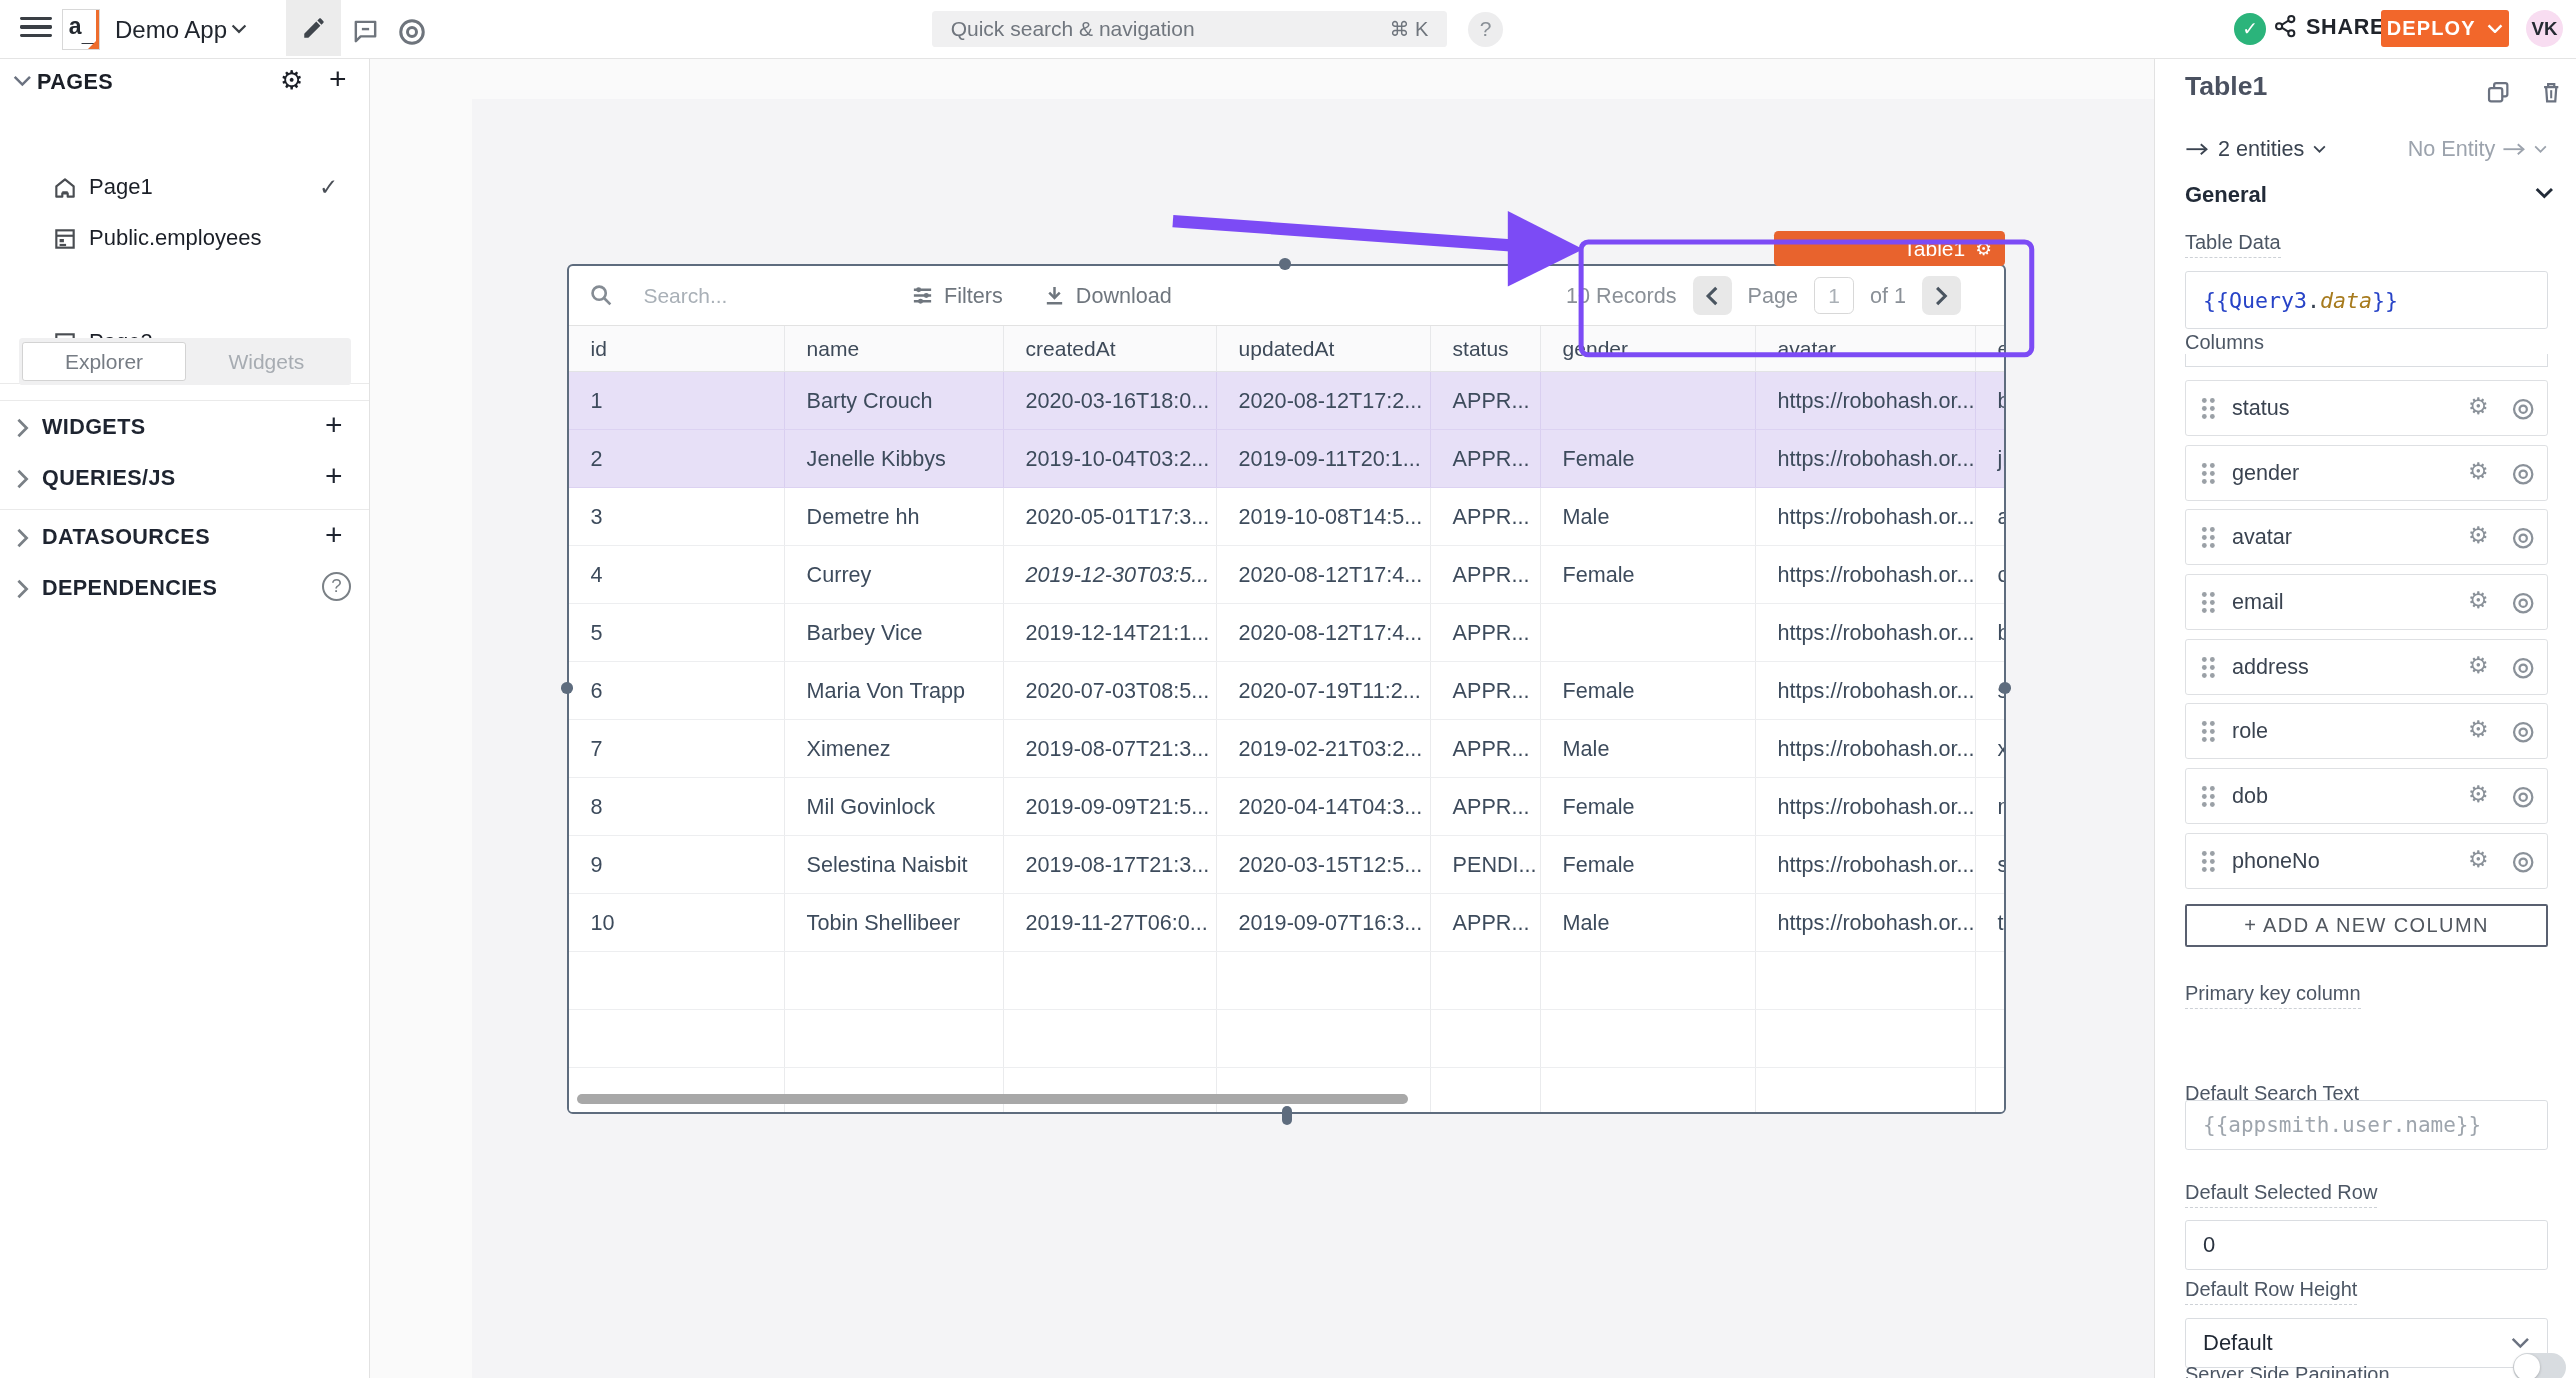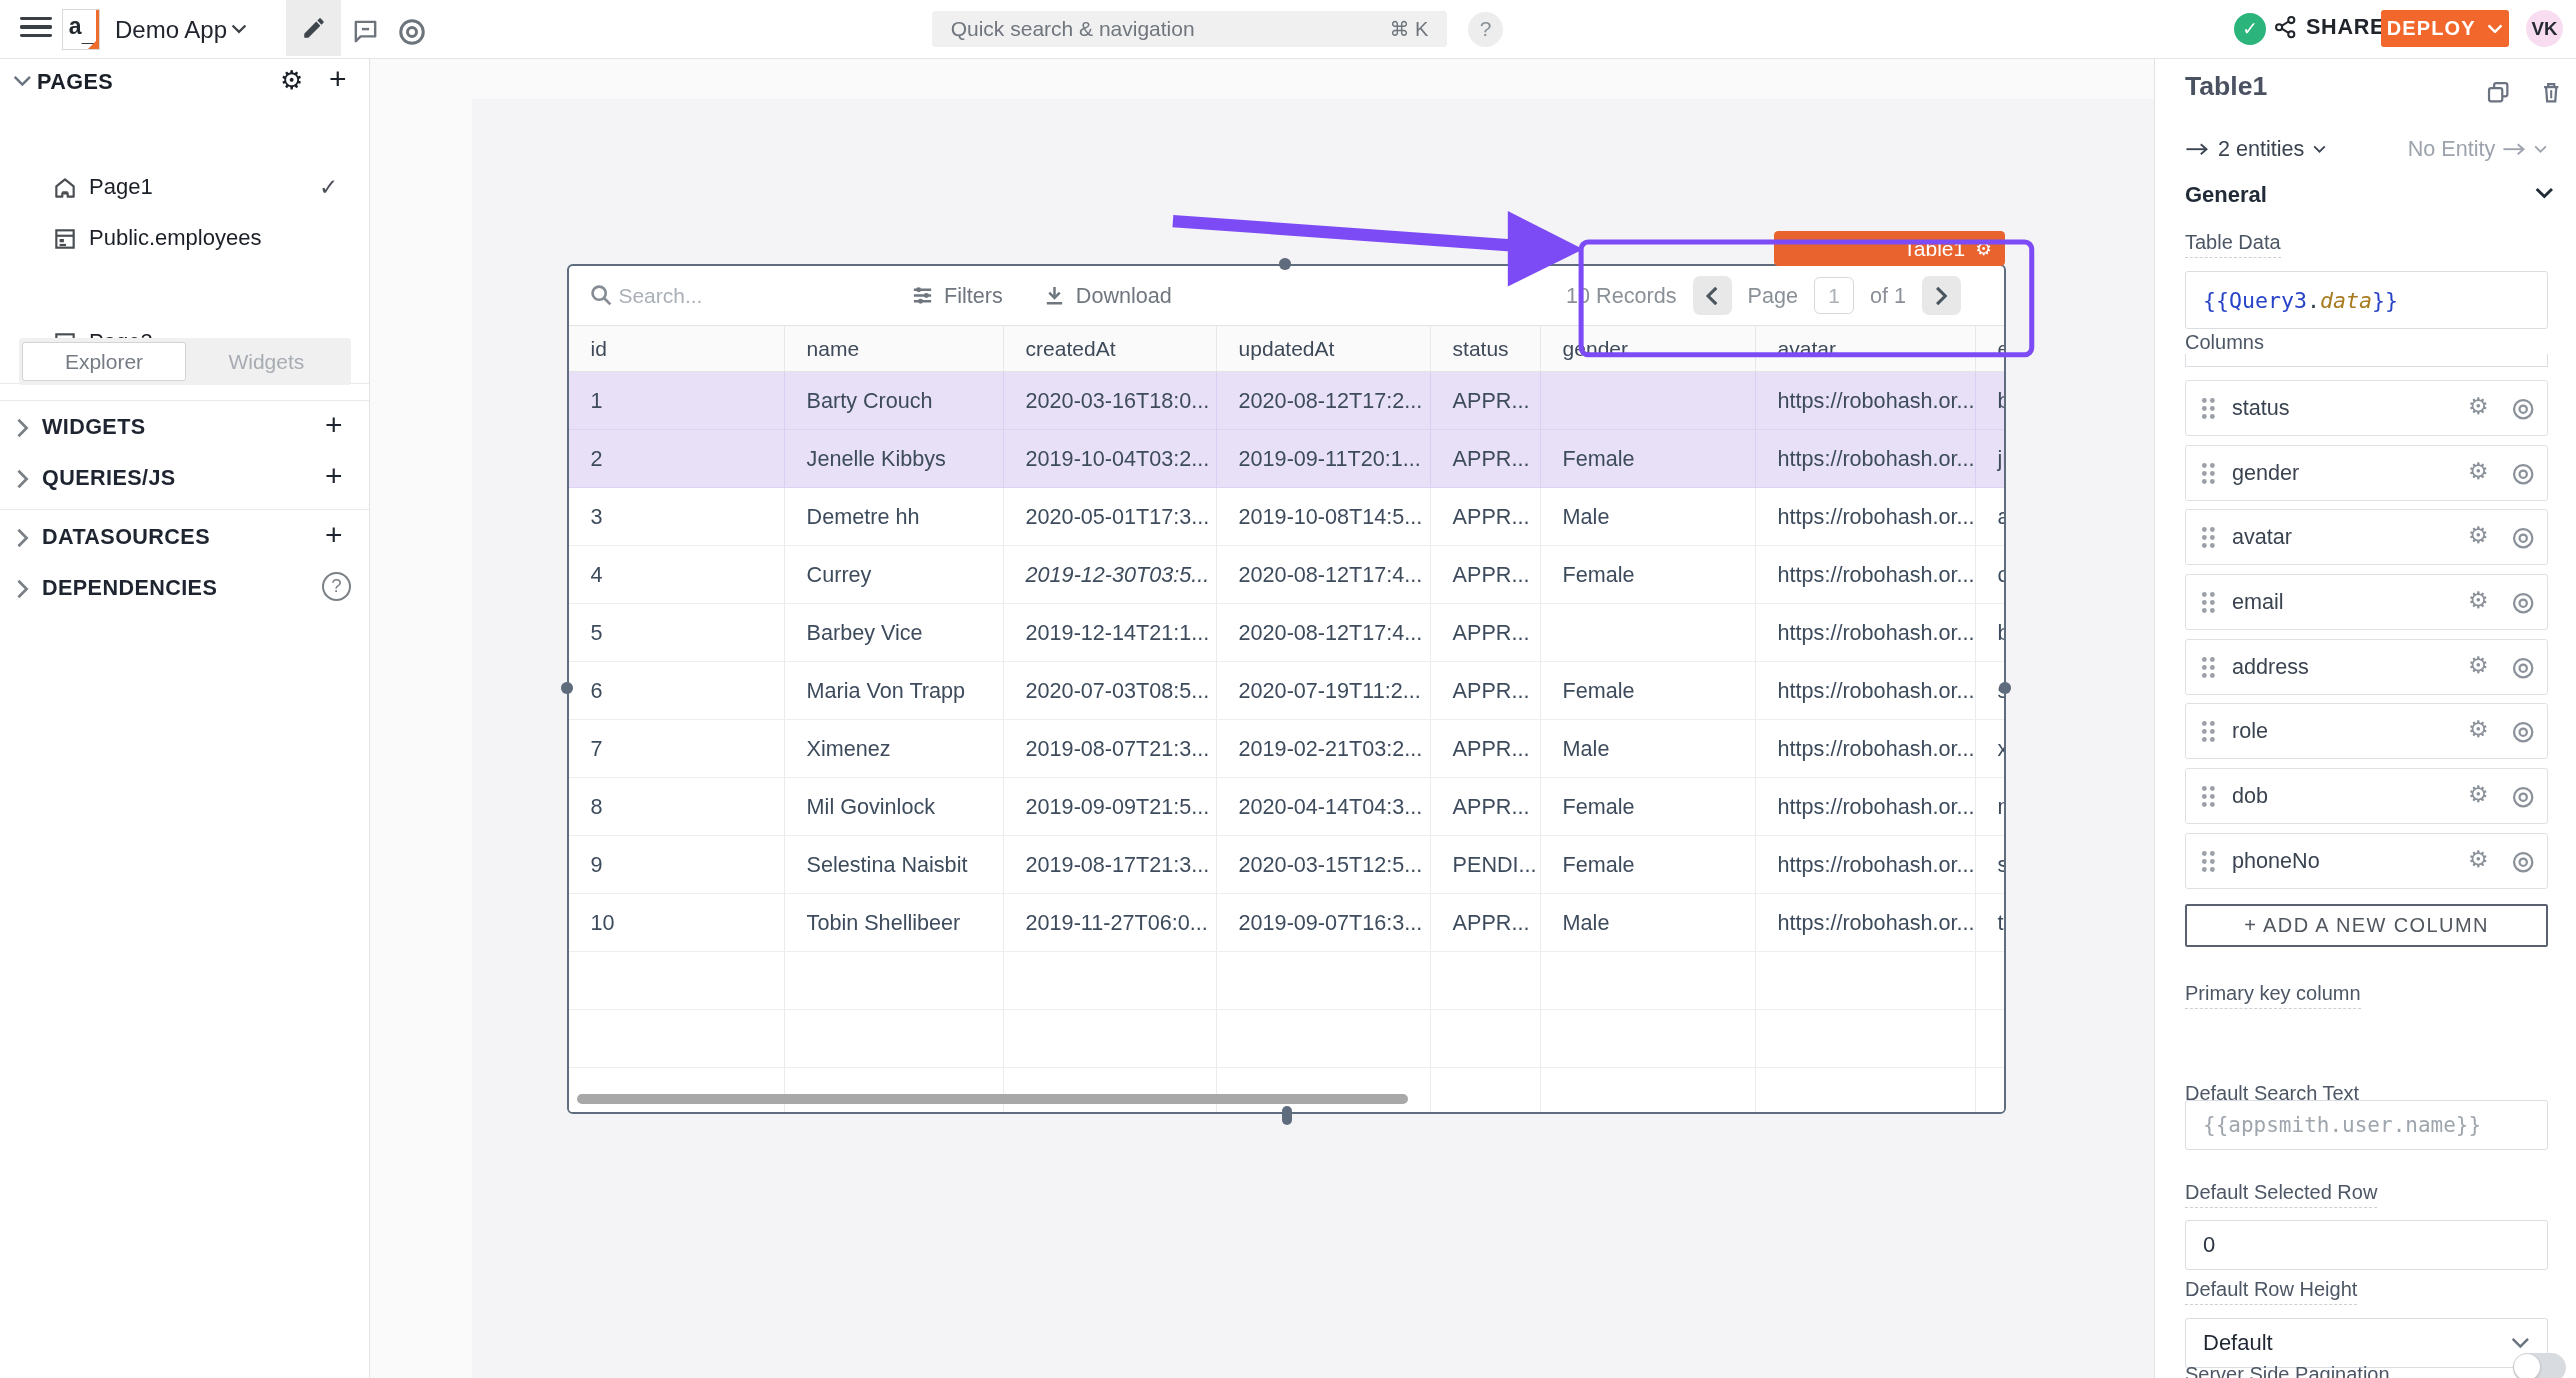--- a/index.html
+++ b/index.html
@@ -17,21 +17,21 @@
   .logo-edge{position:absolute;right:-1.4px;top:-1.4px;width:4.3px;height:42px;background:#EE6D2D;}
   .appname{position:absolute;left:115px;top:16px;font-size:24px;color:#20252D;font-weight:500;}
   .caret-dn{width:16px;height:9.3px;}
   .appname-caret{position:absolute;left:231px;top:24.4px;}
   .edit-seg{position:absolute;left:286px;top:0;width:55px;height:56px;background:#ECECEC;display:flex;align-items:center;justify-content:center;}
   .tb-icon{position:absolute;top:16.5px;}
   .searchbar{position:absolute;left:932px;top:10.8px;width:515px;height:36px;background:#F0F0F1;border-radius:3.6px;display:flex;align-items:center;padding:0 18.7px;box-sizing:border-box;color:#70767E;font-size:21px;}
   .searchbar .sc{margin-left:auto;font-size:20px;color:#6F757D;}
   .help-circle{position:absolute;left:1468px;top:11.5px;width:35px;height:35px;border-radius:50%;background:#EDEDEE;color:#8A9097;font-size:21px;display:flex;align-items:center;justify-content:center;}
   .green-check{position:absolute;left:2234px;top:13px;width:32px;height:32px;border-radius:50%;background:#2BB47B;color:#fff;font-size:18.7px;display:flex;align-items:center;justify-content:center;}
-  .share-wrap{position:absolute;left:2273px;top:14.4px;display:flex;align-items:center;gap:8.6px;color:#20242B;}
+  .share-wrap{position:absolute;left:2273px;top:14.4px;display:flex;align-items:flex-start;gap:8.6px;color:#20242B;}
   .share-wrap .lbl{font-size:21.6px;font-weight:700;letter-spacing:0.7px;}
   .deploy-btn{position:absolute;left:2381px;top:10px;width:128px;height:37px;background:#F2672B;border-radius:2.9px;display:flex;align-items:center;justify-content:center;gap:11.5px;color:#fff;}
   .deploy-btn .lbl{font-size:20px;font-weight:700;letter-spacing:1.1px;}
   .avatar{position:absolute;left:2526px;top:10px;width:37px;height:37px;border-radius:50%;background:#F8DDF1;display:flex;align-items:center;justify-content:center;font-size:18.7px;font-weight:700;color:#262B33;}
 
   
   #sidebar{position:absolute;left:0;top:58px;width:370px;height:1321px;background:#fff;border-right:1.4px solid #E2E2E2;z-index:20;box-sizing:border-box;}
   .pages-head{position:absolute;left:0;top:7.2px;width:100%;height:32px;}
   .pages-head .title{position:absolute;left:37px;top:3.6px;font-size:21.6px;font-weight:600;color:#1B1F27;letter-spacing:0.4px;}
   .pages-head .gear{position:absolute;left:280px;top:0px;font-size:26px;color:#1B1F27;}
@@ -52,21 +52,21 @@
   .exp-section .plus{position:absolute;left:325px;top:5.8px;font-size:30px;color:#1E2430;}
   .exp-section .qm{position:absolute;left:322px;top:8.6px;width:29px;height:29px;border:2.2px solid #7A8086;border-radius:50%;color:#7A8086;font-size:18.7px;display:flex;align-items:center;justify-content:center;box-sizing:border-box;}
 
   
   #canvas-outer{position:absolute;left:370px;top:58px;width:1784px;height:1321px;background:#FAFAFA;}
   #canvas-inner{position:absolute;left:102px;top:41px;width:1682px;height:1280px;background:#F4F4F6;}
 
   
   #widget{position:absolute;left:197px;top:206px;width:1439px;height:850px;background:#fff;border:2.2px solid #5E6C7E;border-radius:5.8px;box-sizing:border-box;overflow:hidden;z-index:2;}
   .wtoolbar{position:relative;height:60px;display:flex;align-items:center;border-bottom:1.4px solid #E2E2E2;box-sizing:border-box;}
-  .wsearch{display:flex;align-items:center;gap:3px;padding-left:20px;width:302px;box-sizing:border-box;}
+  .wsearch{display:flex;align-items:center;gap:28px;padding-left:20px;width:302px;box-sizing:border-box;}
   .wsearch input{border:none;outline:none;font-size:21px;color:#3D4B5C;width:216px;background:transparent;font-family:"Liberation Sans",sans-serif;}
   .wsearch input::placeholder{color:#A9B0B7;}
   .tool-btn{display:flex;align-items:center;gap:10px;color:#6F767E;font-size:21.6px;margin-left:40px;}
   .pag{margin-left:auto;display:flex;align-items:center;gap:16px;padding-right:43px;color:#8A9097;font-size:21.6px;}
   .pag-btn{width:39px;height:39px;background:#E8E8E8;border-radius:7.2px;display:flex;align-items:center;justify-content:center;}
   .pag-input{width:40px;height:37px;border:1.4px solid #D8D8D8;border-radius:5.8px;font-size:21px;color:#AeB4BA;text-align:center;outline:none;background:#fff;color:#AAB0B6;font-family:"Liberation Sans",sans-serif;box-sizing:border-box;}
   .thead{display:flex;height:46px;background:#FAFAFB;border-bottom:1.4px solid #E2E3E5;box-sizing:border-box;}
   .th{flex:none;display:flex;align-items:center;padding-left:21.6px;box-sizing:border-box;font-size:21px;color:#3E4A59;border-right:1.4px solid #E7E8EA;overflow:hidden;white-space:nowrap;}
   .tbody{position:relative;}
   .tr{display:flex;height:58px;background:#fff;border-bottom:1.4px solid #EDEEF0;box-sizing:border-box;}

